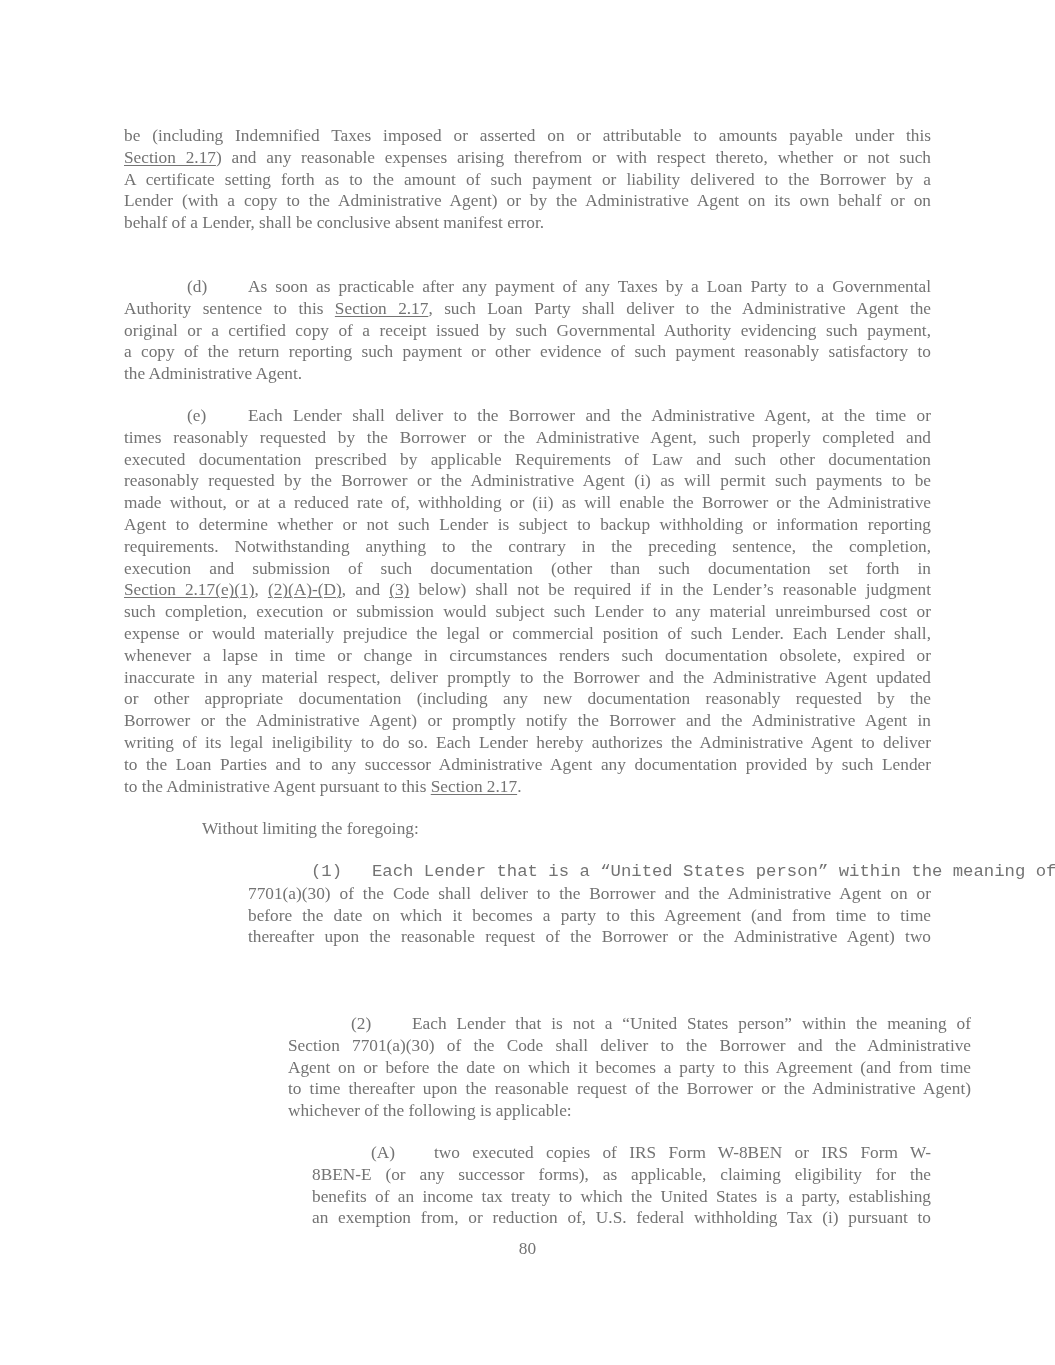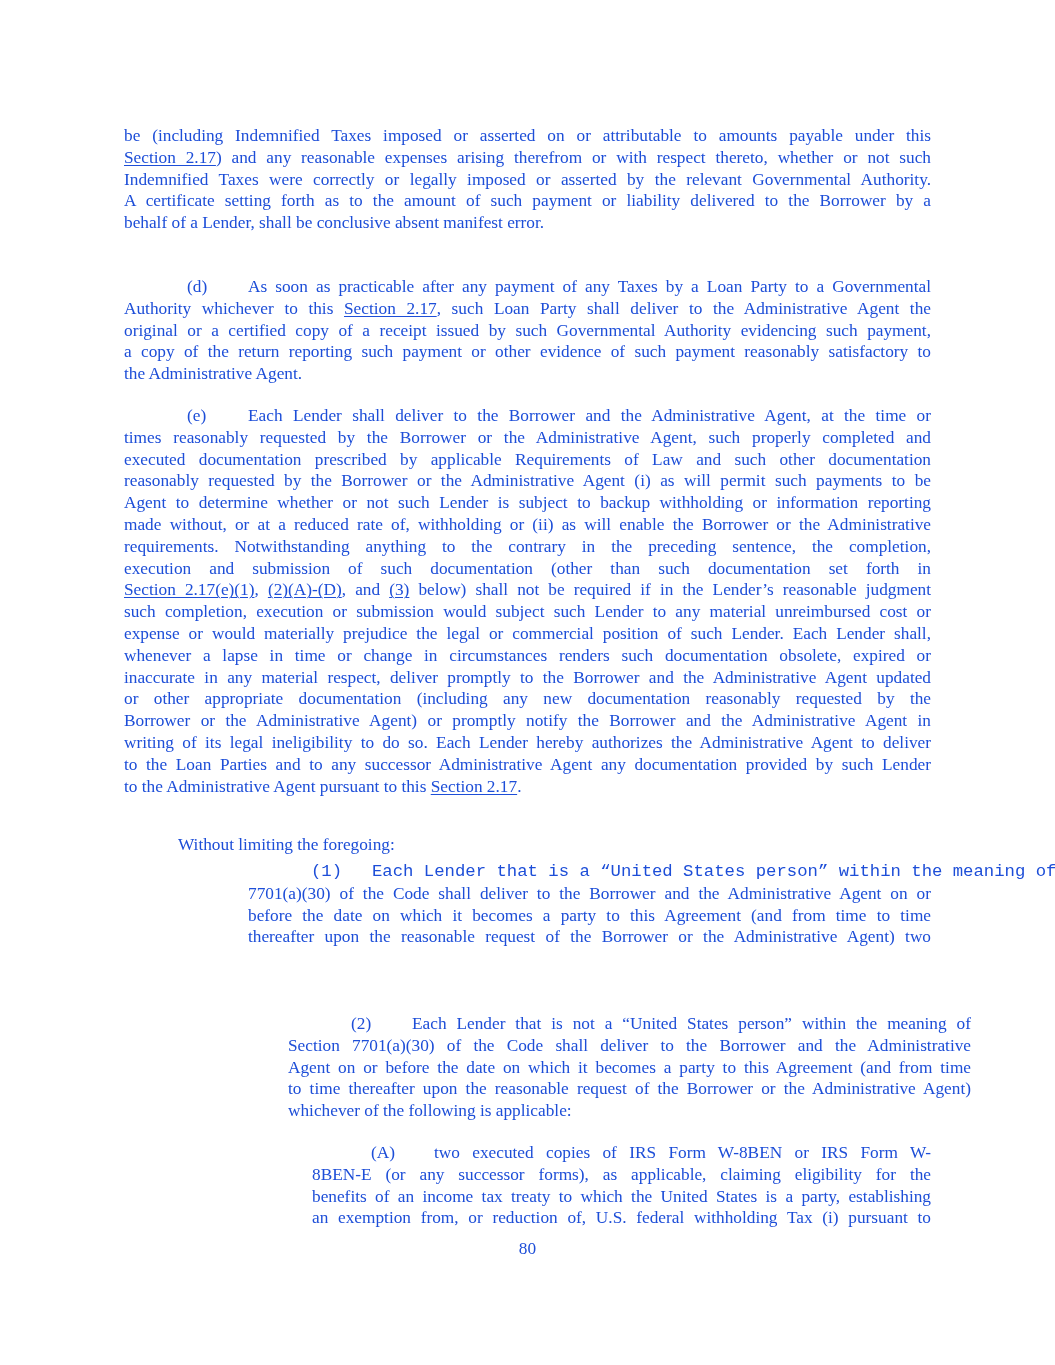--- a/index.html
+++ b/index.html
@@ -1,71 +1,71 @@
 <!DOCTYPE html>
 <html><head>
   <meta charset="utf-8">
   <style>
     html, body { margin: 0; padding: 0; background: #ffffff; }
     body { width: 1055px; height: 1365px; position: relative; overflow: hidden; }
     .page {
       position: absolute; left: 0; top: 0; width: 1055px; height: 1365px;
       font-family: "Liberation Serif", "DejaVu Serif", serif;
-      font-size: 17.3px; line-height: 21.8px; color: #1d4ed8;
+      font-size: 17.3px; line-height: 21.8px; color: #737373;
     }
     .para { position: absolute; text-align: justify; }
     .line { display: block; white-space: nowrap; height: 21.8px; text-align: justify; text-align-last: justify; }
     .line.last { text-align-last: left; }
     .u { text-decoration: underline; text-underline-offset: 2px; text-decoration-thickness: 1px; }
     .label { display: inline-block; }
     .pagenum { position: absolute; left: 0; width: 1055px; top: 1238px; text-align: center; }
   </style>
 </head>
 <body>
 
 <div class="page">
 
   <div class="para" style="left:124px; top:125px; width:807px;">
     <span class="line">be (including Indemnified Taxes imposed or asserted on or attributable to amounts payable under this</span>
     <span class="line"><span class="u">Section 2.17</span><span>) and any reasonable expenses arising therefrom or with respect thereto, whether or not such</span></span>
-    <span class="line">Indemnified Taxes were correctly or legally imposed or asserted by the relevant Governmental Authority.</span>
     <span class="line">A certificate setting forth as to the amount of such payment or liability delivered to the Borrower by a</span>
+    <span class="line">Lender (with a copy to the Administrative Agent) or by the Administrative Agent on its own behalf or on</span>
     <span class="line last">behalf of a Lender, shall be conclusive absent manifest error.</span>
   </div>
 
   <div class="para" style="left:124px; top:276px; width:807px;">
     <span class="line" style="padding-left:63px; box-sizing:border-box;"><span class="label" style="width:61px;">(d)</span><span>As soon as practicable after any payment of any Taxes by a Loan Party to a Governmental</span></span>
-    <span class="line"><span>Authority whichever to this </span><span class="u">Section 2.17</span><span>, such Loan Party shall deliver to the Administrative Agent the</span></span>
+    <span class="line"><span>Authority sentence to this </span><span class="u">Section 2.17</span><span>, such Loan Party shall deliver to the Administrative Agent the</span></span>
     <span class="line">original or a certified copy of a receipt issued by such Governmental Authority evidencing such payment,</span>
     <span class="line">a copy of the return reporting such payment or other evidence of such payment reasonably satisfactory to</span>
     <span class="line last">the Administrative Agent.</span>
   </div>
 
   <div class="para" style="left:124px; top:405px; width:807px;">
     <span class="line" style="padding-left:63px; box-sizing:border-box;"><span class="label" style="width:61px;">(e)</span><span>Each Lender shall deliver to the Borrower and the Administrative Agent, at the time or</span></span>
     <span class="line">times reasonably requested by the Borrower or the Administrative Agent, such properly completed and</span>
     <span class="line">executed documentation prescribed by applicable Requirements of Law and such other documentation</span>
     <span class="line">reasonably requested by the Borrower or the Administrative Agent (i) as will permit such payments to be</span>
+    <span class="line">made without, or at a reduced rate of, withholding or (ii) as will enable the Borrower or the Administrative</span>
     <span class="line">Agent to determine whether or not such Lender is subject to backup withholding or information reporting</span>
-    <span class="line">made without, or at a reduced rate of, withholding or (ii) as will enable the Borrower or the Administrative</span>
     <span class="line">requirements.  Notwithstanding anything to the contrary in the preceding sentence, the completion,</span>
     <span class="line">execution and submission of such documentation (other than such documentation set forth in</span>
     <span class="line"><span class="u">Section 2.17(e)(1)</span><span>, </span><span class="u">(2)(A)-(D)</span><span>, and </span><span class="u">(3)</span><span> below) shall not be required if in the Lender’s reasonable judgment</span></span>
     <span class="line">such completion, execution or submission would subject such Lender to any material unreimbursed cost or</span>
     <span class="line">expense or would materially prejudice the legal or commercial position of such Lender.  Each Lender shall,</span>
     <span class="line">whenever a lapse in time or change in circumstances renders such documentation obsolete, expired or</span>
     <span class="line">inaccurate in any material respect, deliver promptly to the Borrower and the Administrative Agent updated</span>
     <span class="line">or other appropriate documentation (including any new documentation reasonably requested by the</span>
     <span class="line">Borrower or the Administrative Agent) or promptly notify the Borrower and the Administrative Agent in</span>
     <span class="line">writing of its legal ineligibility to do so.  Each Lender hereby authorizes the Administrative Agent to deliver</span>
     <span class="line">to the Loan Parties and to any successor Administrative Agent any documentation provided by such Lender</span>
     <span class="line last"><span>to the Administrative Agent pursuant to this </span><span class="u">Section 2.17</span><span>.</span></span>
   </div>
 
-  <div class="para" style="left:178px; top:818px; width:744px;margin-top:16px;">
+  <div class="para" style="left:202px; top:818px; width:744px;">
     <span class="line last">Without limiting the foregoing:</span>
   </div>
 
   <div class="para" style="left:248px; top:861px; width:683px;">
     <span class="line" style="padding-left:63px; box-sizing:border-box;font-family:Liberation Mono, monospace;"><span class="label" style="width:61px;">(1)</span><span>Each Lender that is a “United States person” within the meaning of Section</span></span>
     <span class="line">7701(a)(30) of the Code shall deliver to the Borrower and the Administrative Agent on or</span>
     <span class="line">before the date on which it becomes a party to this Agreement (and from time to time</span>
     <span class="line">thereafter upon the reasonable request of the Borrower or the Administrative Agent) two</span>
   </div>
 

